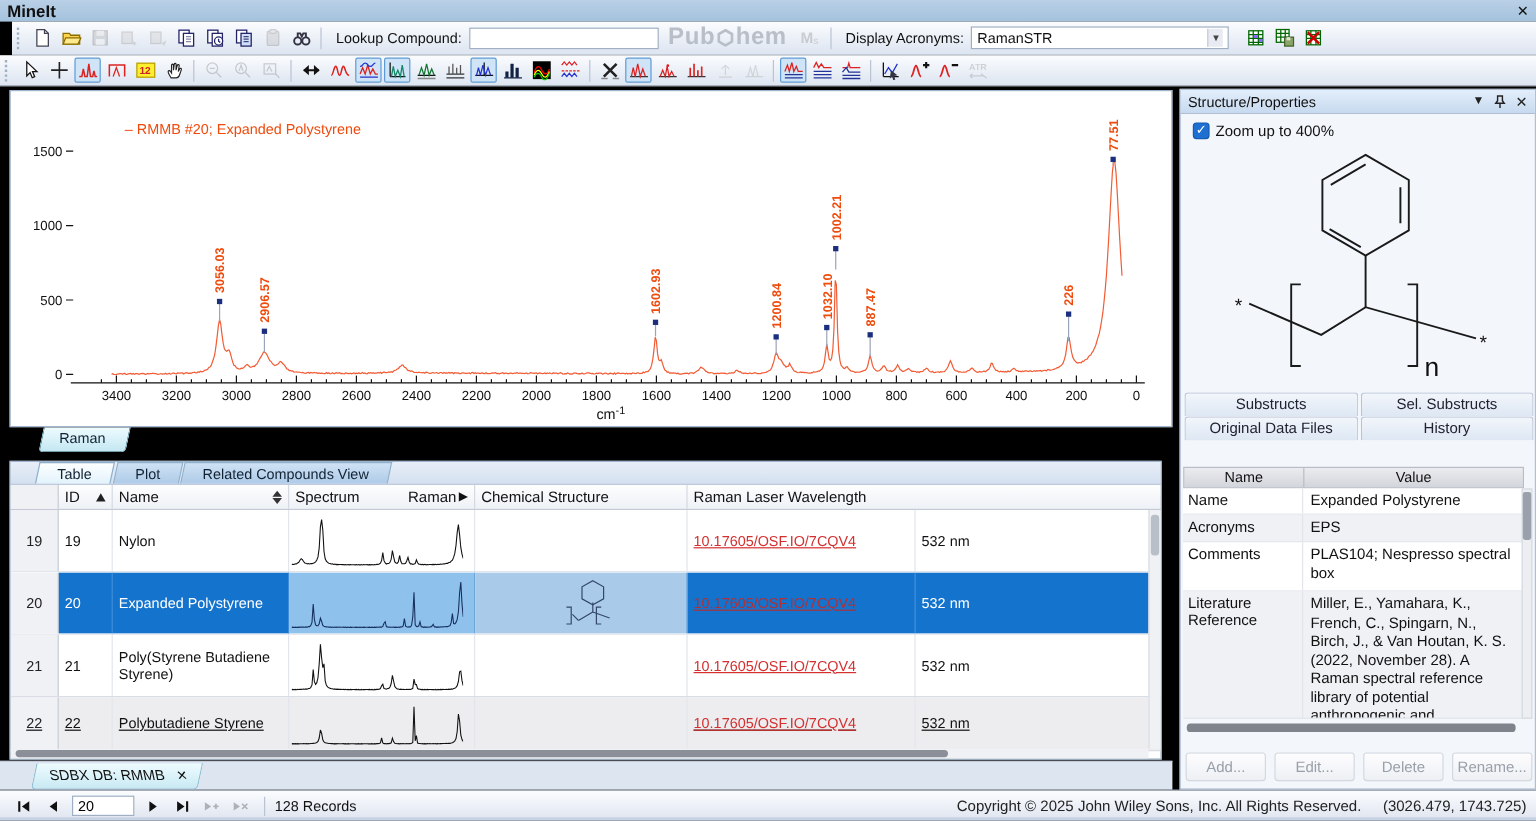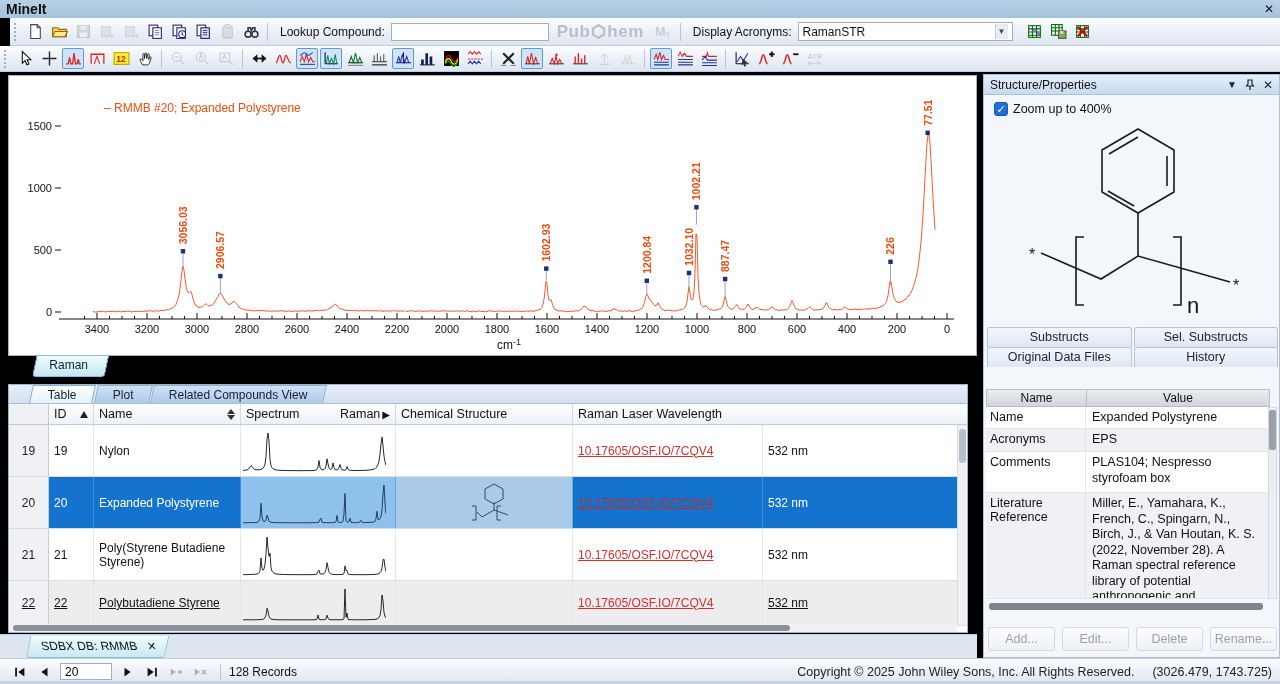--- a/index.html
+++ b/index.html
@@ -18,21 +18,21 @@
   .tb1{top:18px;height:28px;margin-left:10px;}
   .tb2{top:46px;height:26px;}
   .grip{width:5px;height:18px;border-left:2px dotted #9fb0c4;margin:0 4px 0 2px;}
   .tbi{width:22px;height:21px;display:flex;align-items:center;justify-content:center;border:1px solid transparent;border-radius:2px;margin:0 1px;}
   .tbi svg{display:block;}
   .tbi.sel{background:#cfe4f7;border-color:#5e9bd4;}
   .tbi.dis{opacity:.38;filter:grayscale(1);}
   .tbsep{width:1px;height:18px;background:#b9c3d2;margin:0 4px;}
   .tblabel{margin:0 6px 0 8px;white-space:nowrap;}
   .tbinput{width:158px;height:18px;border:1px solid #9fb0c4;background:#fff;font-size:12px;padding:0 3px;font-family:inherit;}
-  .pubchem{display:flex;align-items:center;font-weight:bold;font-size:17px;color:#b9bfc9;margin:0 8px;letter-spacing:.5px;}
+  .pubchem{display:flex;align-items:center;font-weight:bold;font-size:20px;color:#b9bfc9;margin:0 8px;letter-spacing:.5px;}
   .pubchem svg{margin:0 1px;}
   .ddl{display:flex;align-items:center;width:215px;height:19px;border:1px solid #9fb0c4;background:#fff;padding:0 4px;}
   .ddl .arrow{margin-left:auto;width:13px;height:15px;background:#e8ecf2;border-left:1px solid #c2cbd9;display:flex;align-items:center;justify-content:center;font-size:8px;color:#444;}
   
   .plot-panel{position:absolute;left:8px;top:75px;width:969px;height:281px;background:#fff;border:1px solid #9fb4cc;}
   .plot-tabbar{position:absolute;left:8px;top:356px;width:969px;height:22px;}
   .subtab{position:absolute;left:26px;top:0;height:21px;padding:2px 18px 0 14px;
      background:linear-gradient(#eefcff,#c4e7f2);border:1px solid #8fc0d4;border-top:none;
      border-radius:0 0 4px 4px;font-size:12px;color:#123;transform:skewX(-12deg);}
   .subtab span{display:inline-block;transform:skewX(12deg);}
@@ -730,21 +730,21 @@
           <div class="pgr" style="height: 22px;">
             <div class="k">Name</div>
             <div class="v">Expanded Polystyrene</div>
           </div>
           <div class="pgr alt" style="height: 23px;">
             <div class="k">Acronyms</div>
             <div class="v">EPS</div>
           </div>
           <div class="pgr" style="height: 41px;">
             <div class="k">Comments</div>
-            <div class="v">PLAS104; Nespresso styrofoam box</div>
+            <div class="v">PLAS104; Nespresso spectral box</div>
           </div>
           <div class="pgr alt" style="height: 106px;">
             <div class="k">Literature Reference</div>
             <div class="v">Miller, E., Yamahara, K., French, C., Spingarn, N., Birch, J., &amp; Van Houtan, K. S. (2022, November 28). A Raman spectral reference library of potential anthropogenic and</div>
           </div>
         </div>
     </div>
     <div class="rvscroll">
         <div class="thumb"></div>
       </div>

